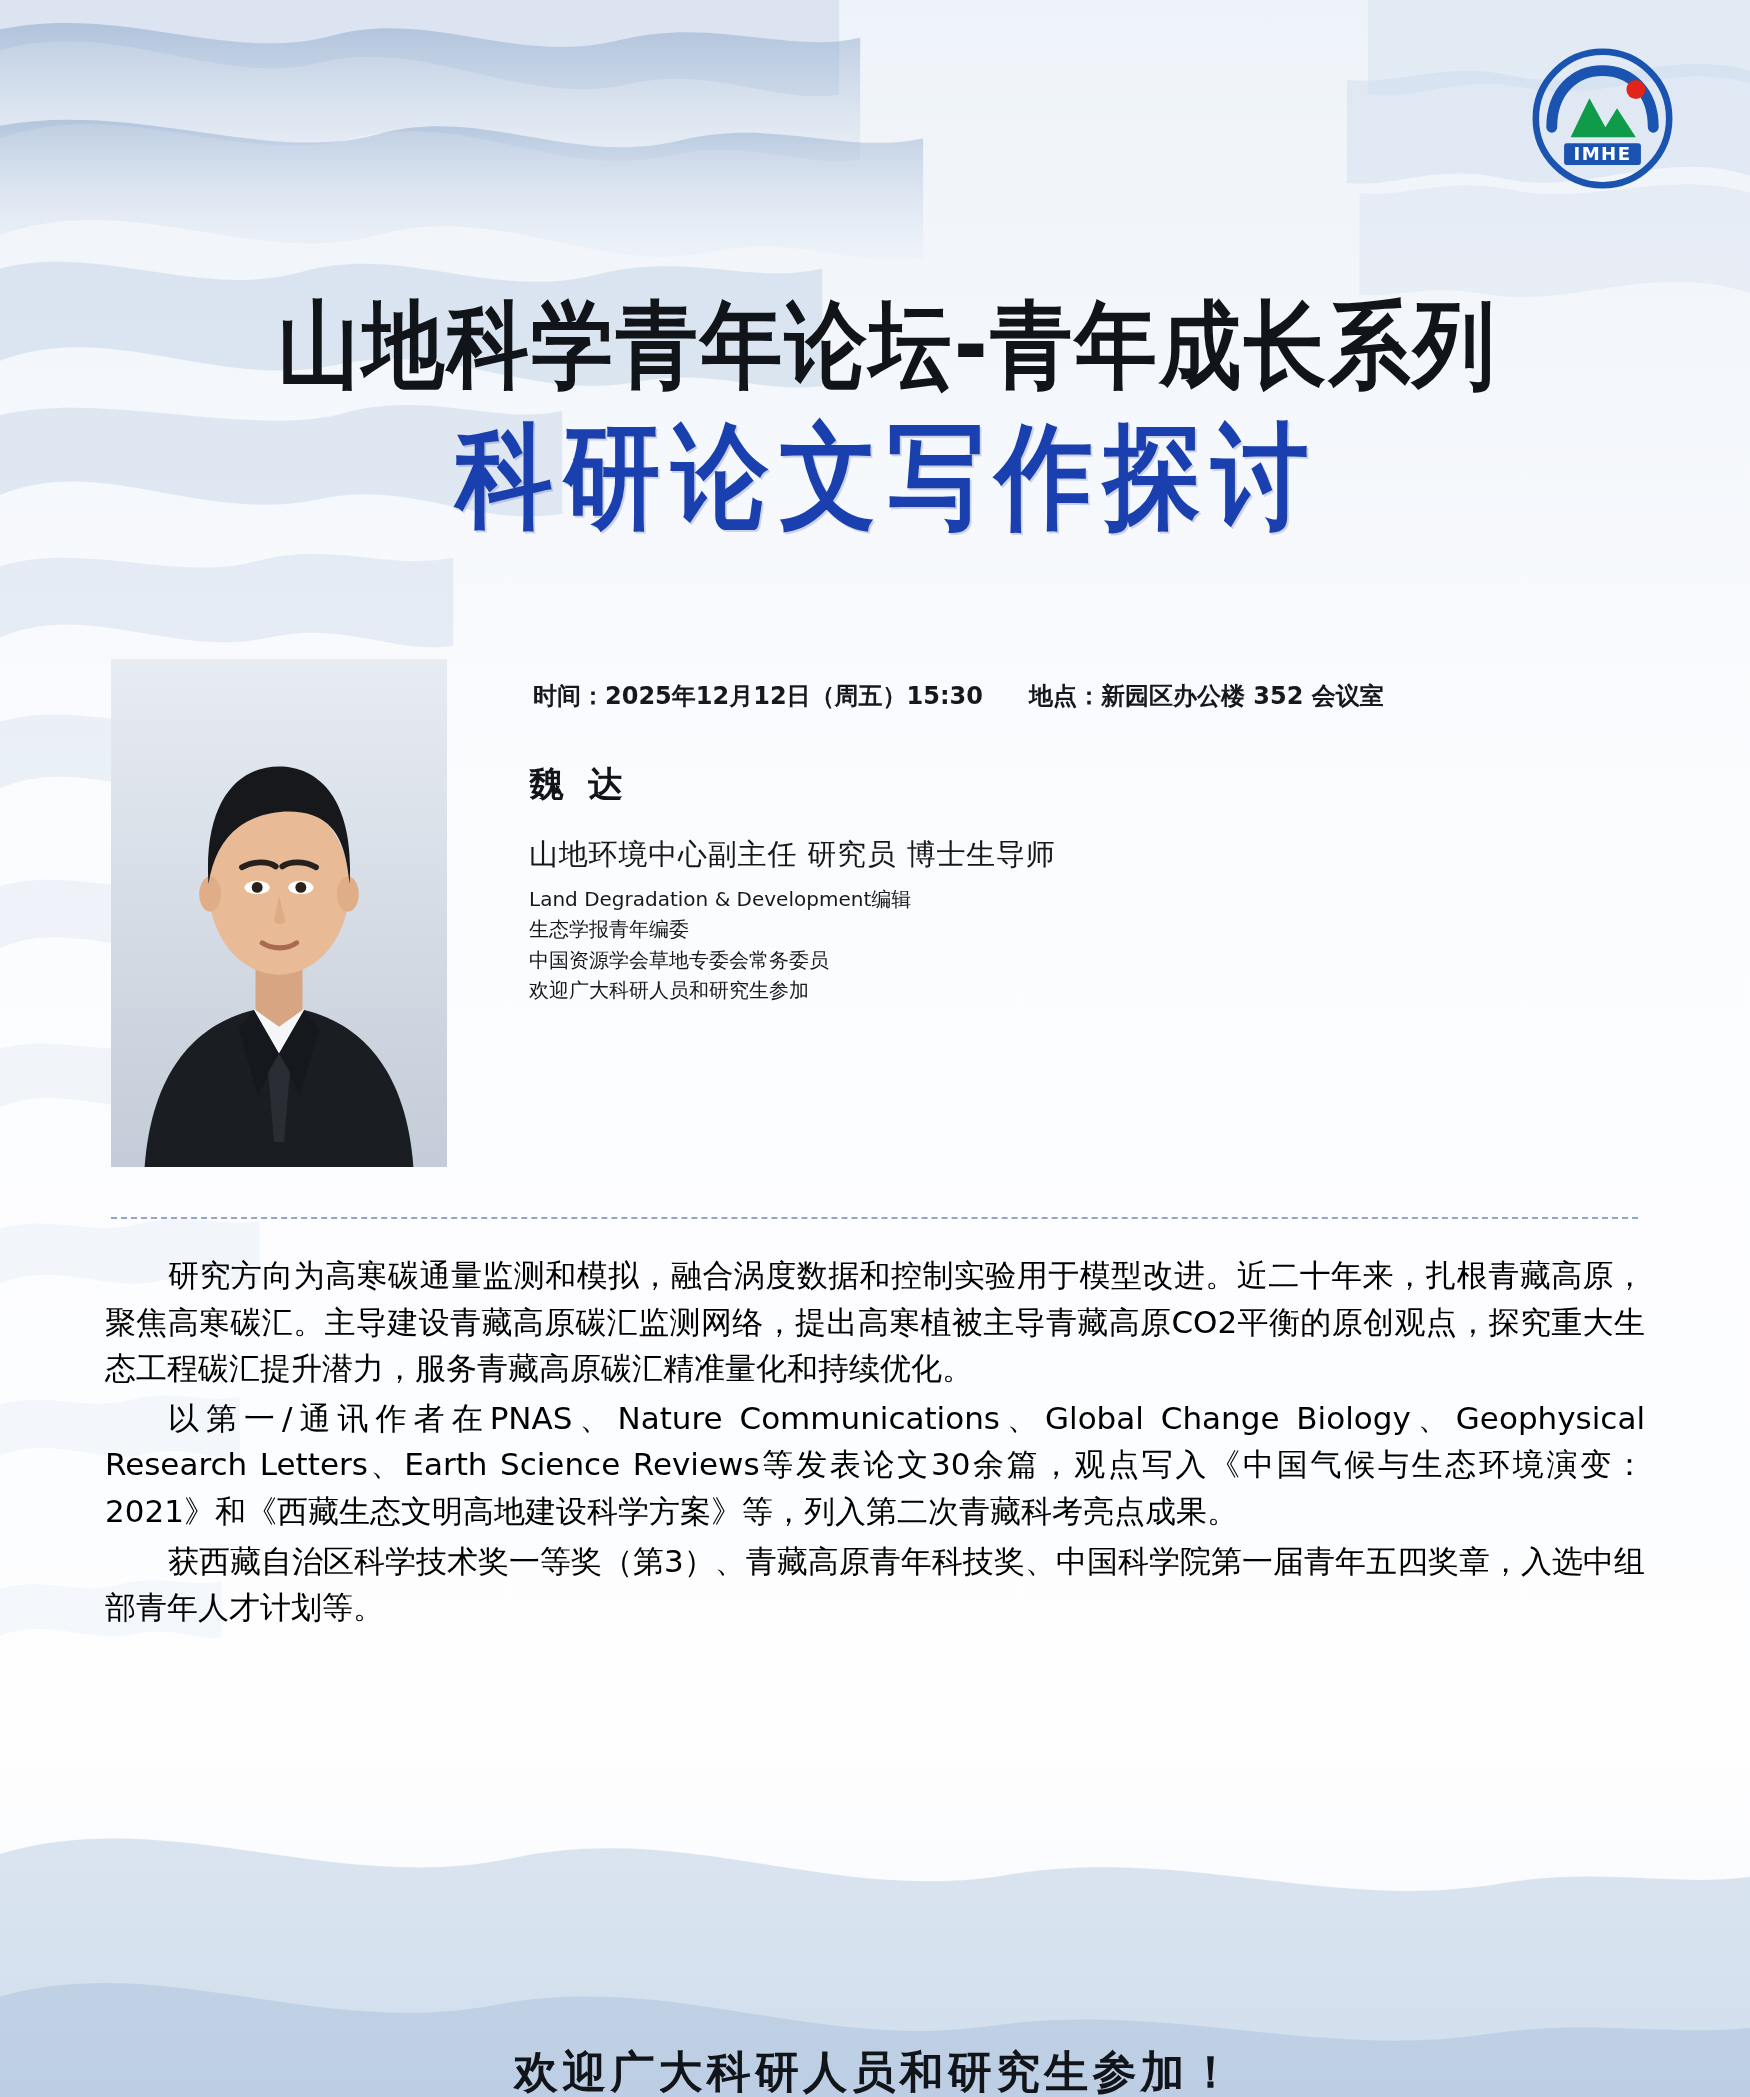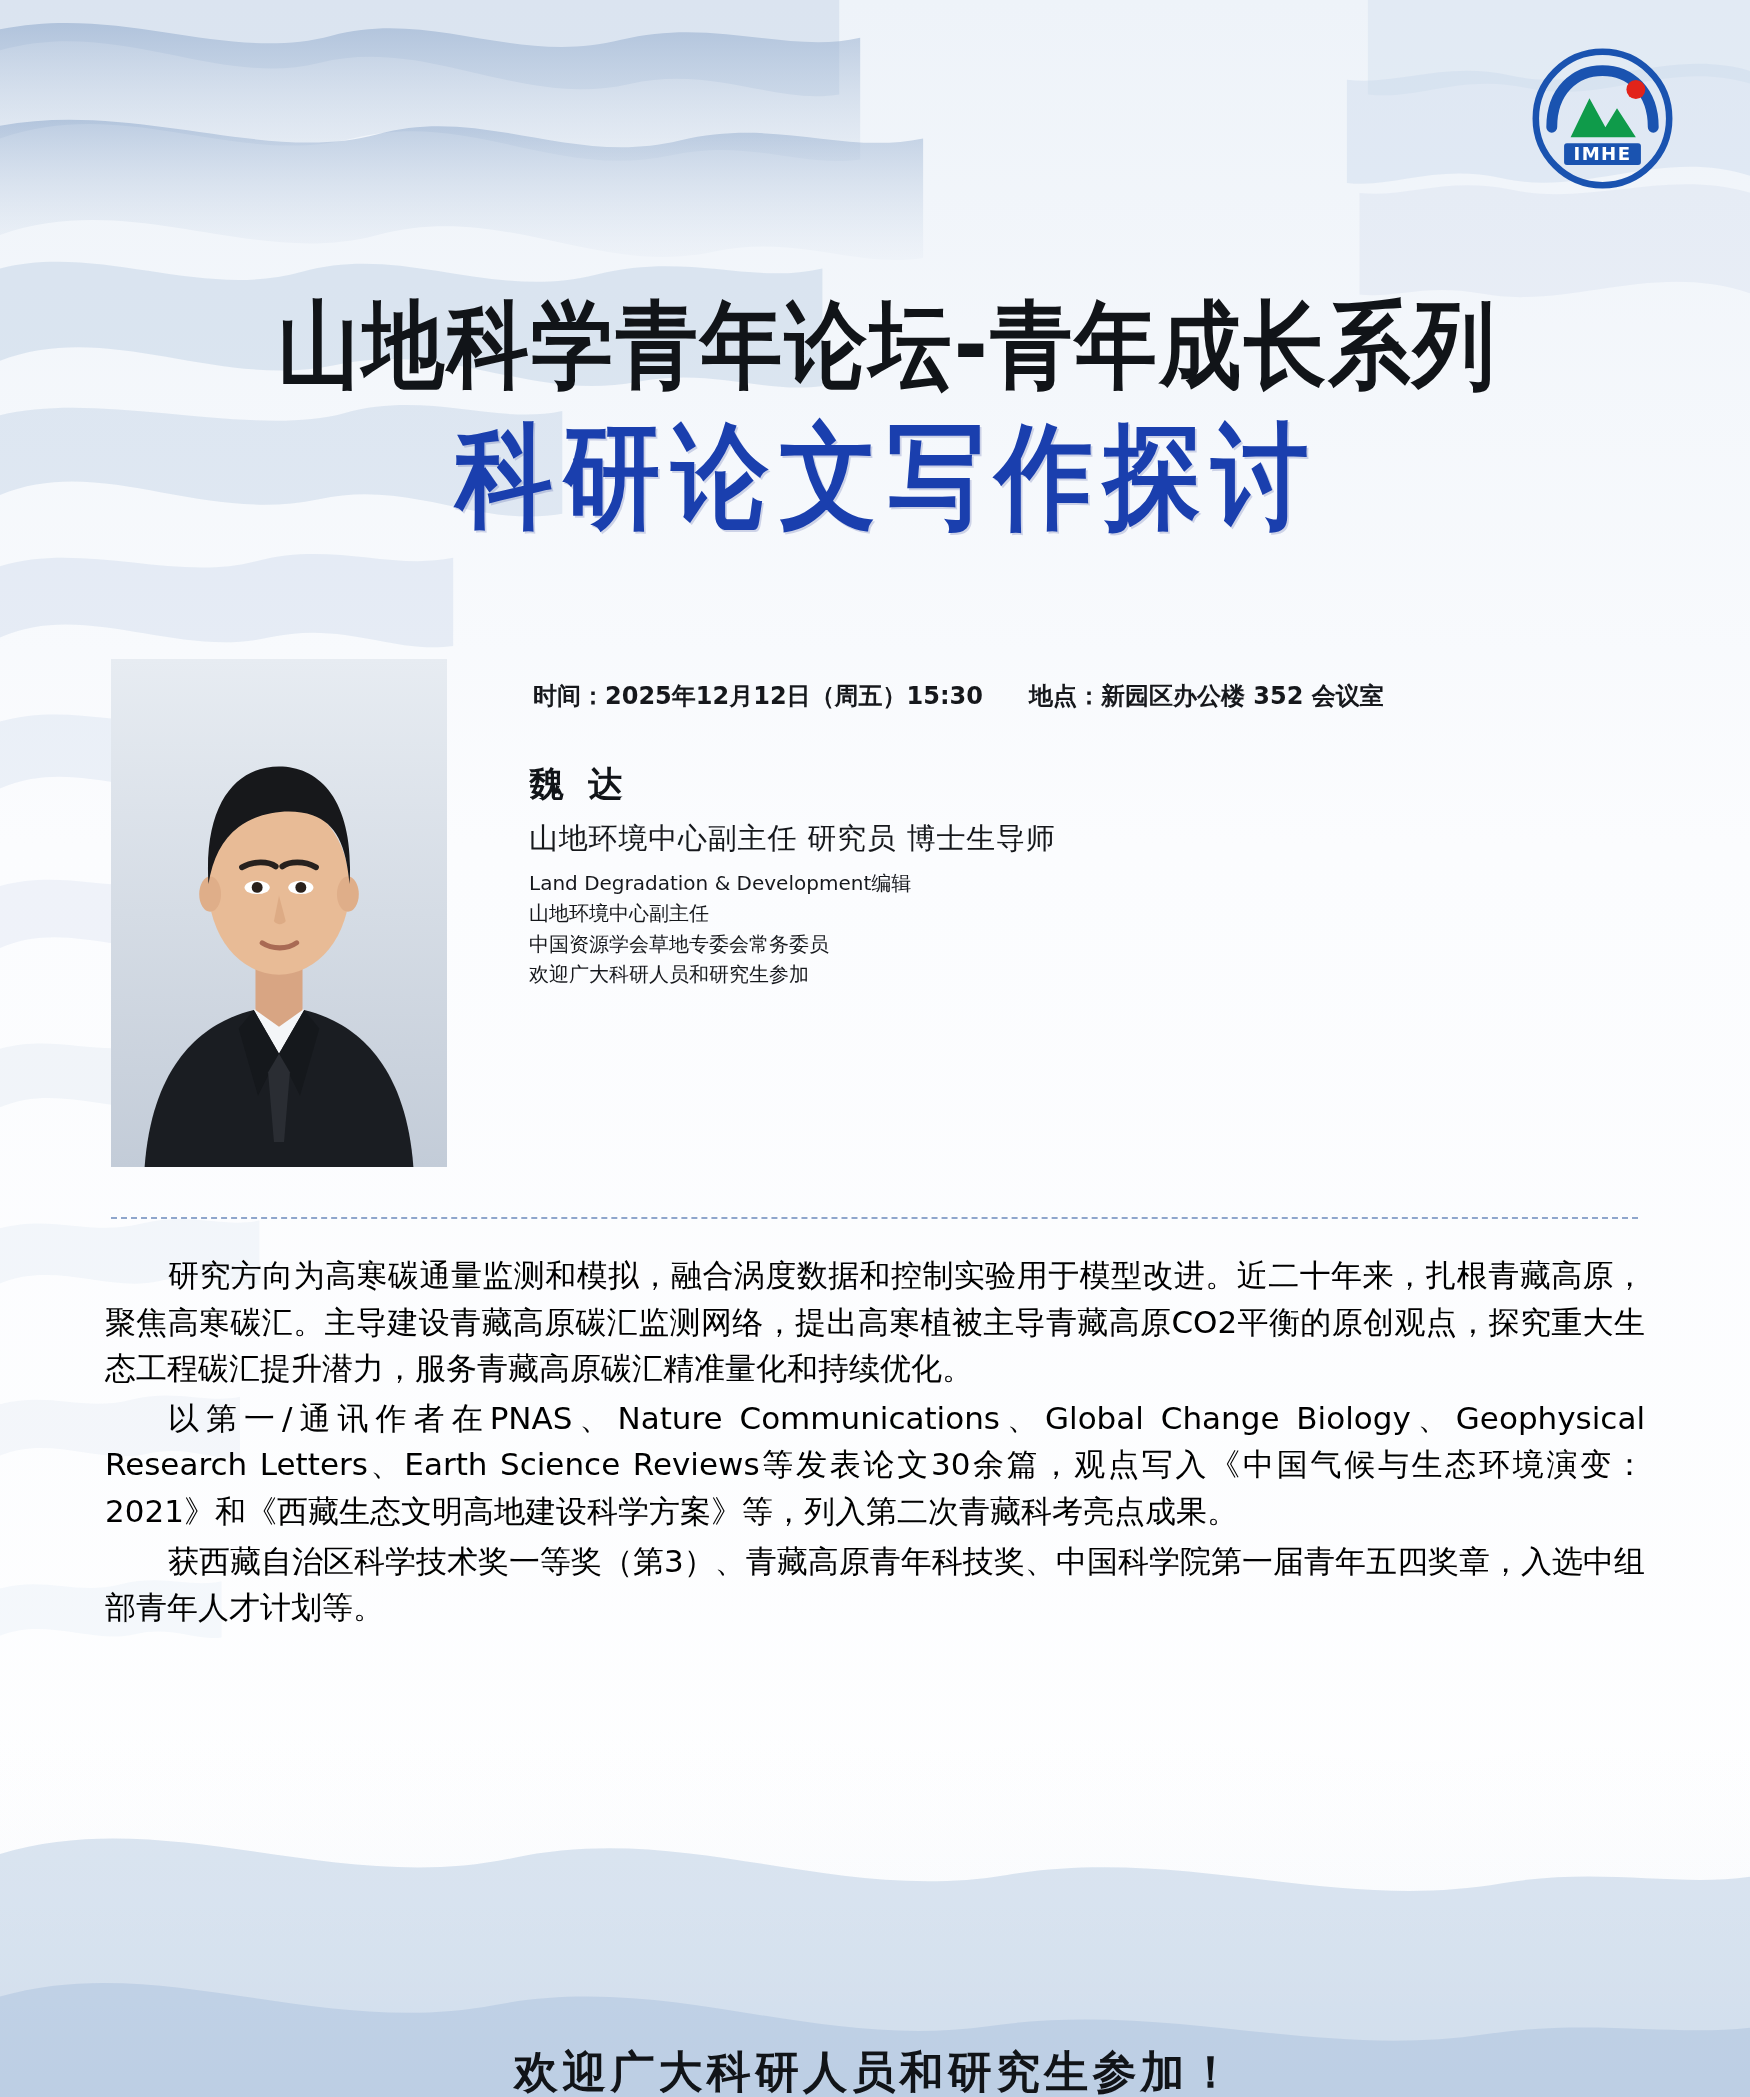--- a/index.html
+++ b/index.html
@@ -108,21 +108,21 @@
     width: 1166px;
   }
   .speaker-name {
     font-family: "DejaVu Sans", sans-serif;
     font-weight: bold;
     font-size: 35px;
     letter-spacing: 5.9px;
     color: #111418;
   }
   .speaker-role {
-    margin-top: 11px;
+    margin-top: 27px;
     font-family: "DejaVu Sans", sans-serif;
     font-size: 29px;
     letter-spacing: 0.8px;
     color: #16181c;
   }
   .speaker-list {
     margin-top: 9px;
     font-family: "DejaVu Sans", sans-serif;
     font-size: 20px;
     line-height: 1.52;
@@ -286,21 +286,21 @@
 
       <path d="M180 338 C192 346, 210 346, 221 338" stroke="#a96a54" stroke-width="6" fill="none" stroke-linecap="round"></path>
     </svg>
   </div>
 
   <div class="speaker">
     <div class="speaker-name">魏 达</div>
     <div class="speaker-role">山地环境中心副主任 研究员 博士生导师</div>
     <div class="speaker-list">
       <div>Land Degradation &amp; Development编辑</div>
-      <div>山地环境中心副主任</div>
+      <div>生态学报青年编委</div>
       <div>中国资源学会草地专委会常务委员</div>
       <div>欢迎广大科研人员和研究生参加</div>
     </div>
   </div>
 
   <div class="divider"></div>
 
   <div class="body-text">
     <p>研究方向为高寒碳通量监测和模拟，融合涡度数据和控制实验用于模型改进。近二十年来，扎根青藏高原，聚焦高寒碳汇。主导建设青藏高原碳汇监测网络，提出高寒植被主导青藏高原CO2平衡的原创观点，探究重大生态工程碳汇提升潜力，服务青藏高原碳汇精准量化和持续优化。</p>
     <p>以第一/通讯作者在PNAS、Nature Communications、Global Change Biology、Geophysical Research Letters、Earth Science Reviews等发表论文30余篇，观点写入《中国气候与生态环境演变：2021》和《西藏生态文明高地建设科学方案》等，列入第二次青藏科考亮点成果。</p>

